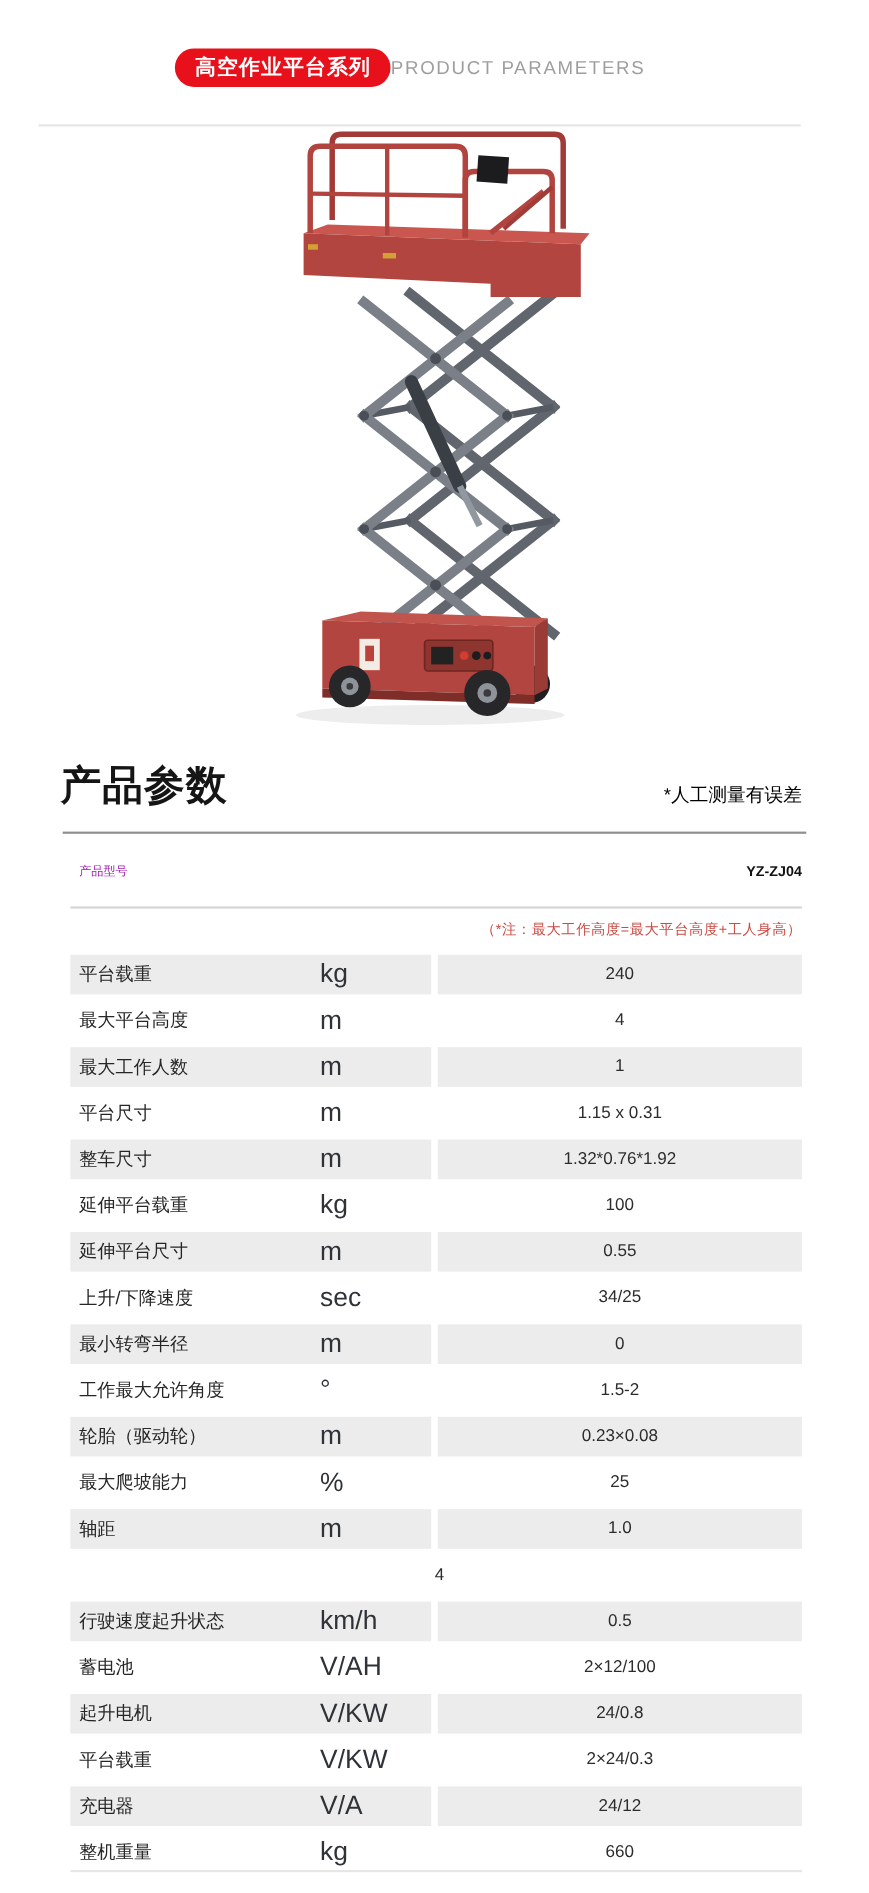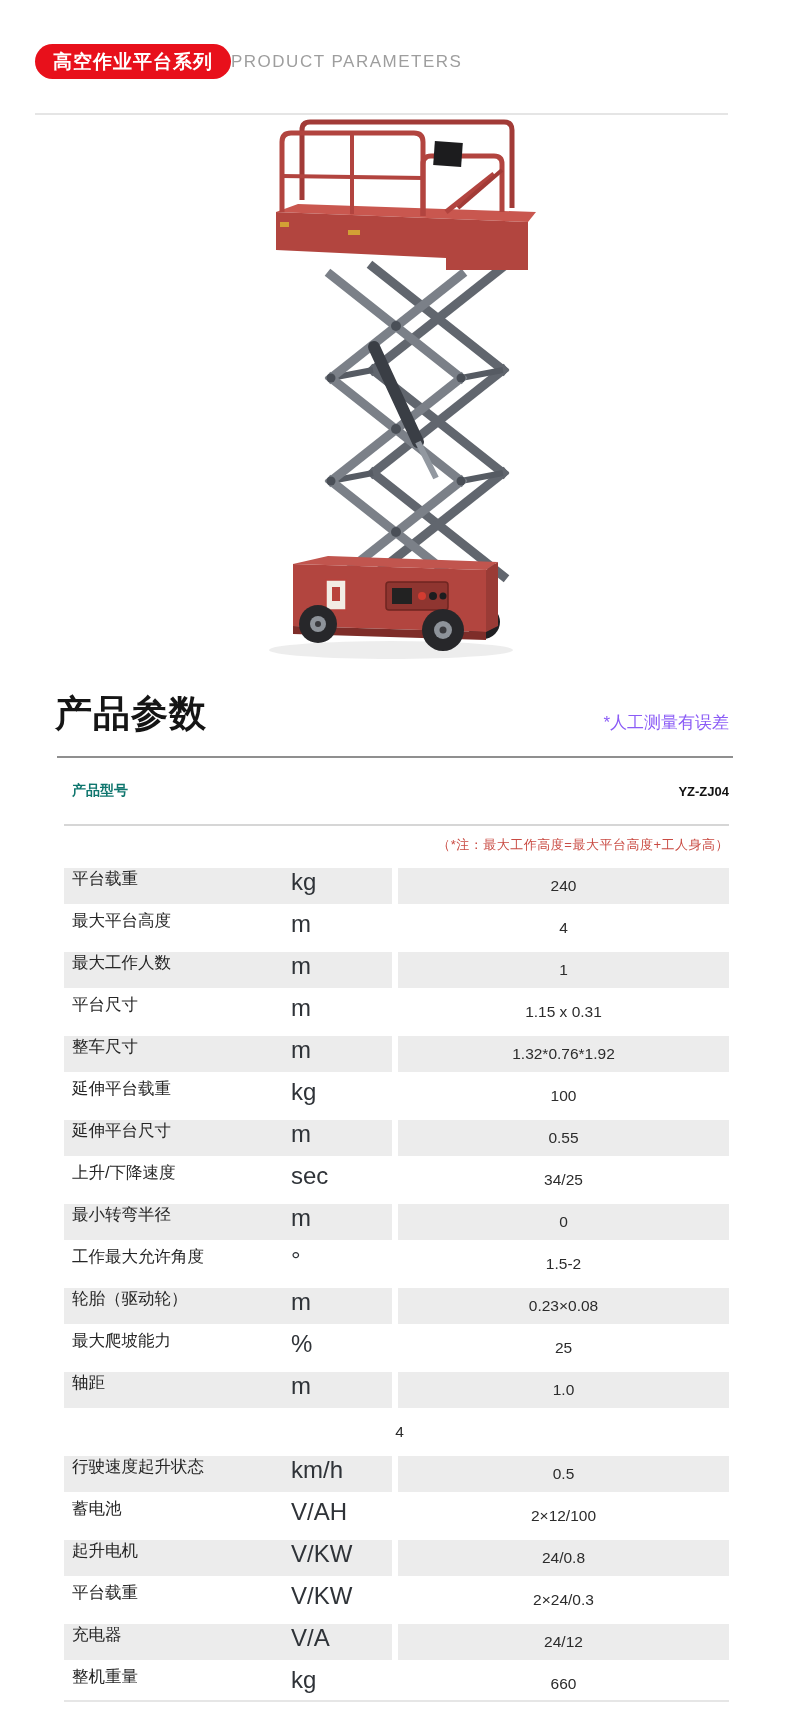--- a/index.html
+++ b/index.html
@@ -1,48 +1,48 @@
 <!DOCTYPE html>
 <html><head>
 <meta charset="utf-8">
 <style>
   html,body{margin:0;padding:0;background:#ffffff;}
   body{font-family:"Liberation Sans","DejaVu Sans",sans-serif;}
   .page{position:relative;width:790px;height:1721px;background:#fff;overflow:hidden;}
 
   
-  .header{position:absolute;top:44px;left:35px;right:79px;display:flex;justify-content:flex-start;align-items:center;}
+  .header{position:absolute;top:44px;left:35px;right:79px;display:flex;justify-content:center;align-items:center;}
   .badge{background:#e8101b;color:#fff;font-size:19px;font-weight:bold;letter-spacing:1px;
          padding:8px 18px;border-radius:22px;line-height:1;}
   .header-title{color:#9e9e9e;font-size:17px;letter-spacing:1.5px;}
   .header-divider{position:absolute;top:113px;left:35px;right:62px;height:2px;background:#e5e5e5;}
 
   
   .product-figure{position:absolute;top:112px;left:236px;width:320px;height:550px;}
 
   
   .section-head{position:absolute;top:690px;left:55px;right:61px;display:flex;
                 justify-content:space-between;align-items:flex-end;}
   .section-title{font-size:37px;font-weight:700;color:#151515;letter-spacing:1px;line-height:1.3;}
-  .section-note{color:#8b5cf6;font-size:17px;padding-bottom:4px;}
+  .section-note{color:#000000;font-size:17px;padding-bottom:4px;}
   .section-divider{position:absolute;top:756px;left:57px;right:57px;height:2px;background:#8f8f8f;}
 
   
   .model-row{position:absolute;top:758px;left:64px;right:61px;height:68px;display:flex;align-items:center;
              border-bottom:2px solid #d6d6d6;box-sizing:border-box;}
-  .model-label{width:328px;padding-left:8px;box-sizing:border-box;font-size:14px;color:#0f766e;font-weight:bold;}
+  .model-label{width:328px;padding-left:8px;box-sizing:border-box;font-size:11px;color:#a21caf;}
   .model-value{flex:1;margin-left:6px;text-align:right;font-size:13px;font-weight:700;color:#111;}
 
   
   .table-note{position:absolute;top:836px;right:61px;font-size:13px;color:#c94b43;letter-spacing:0.5px;}
 
   
   .spec-table{position:absolute;top:868px;left:64px;right:61px;}
   .spec-row{height:36px;margin-bottom:6px;display:flex;}
-  .spec-row .cell-left{width:328px;position:relative;display:flex;
+  .spec-row .cell-left{width:328px;position:relative;display:flex;align-items:center;
                        padding-left:8px;box-sizing:border-box;}
   .spec-row .spec-label{font-size:16.5px;color:#262626;}
   .spec-row .spec-unit{position:absolute;left:227px;font-size:24px;color:#2f3338;}
   .spec-row .cell-right{flex:1;margin-left:6px;display:flex;align-items:center;justify-content:center;}
   .spec-row .spec-value{font-size:15.5px;color:#2c2c2c;}
   .spec-row.gray .cell-left,.spec-row.gray .cell-right{background:#ececec;}
 
   .bottom-line{position:absolute;top:1700px;left:64px;right:61px;height:2px;background:#e6e6e6;}
 </style>
 </head>

